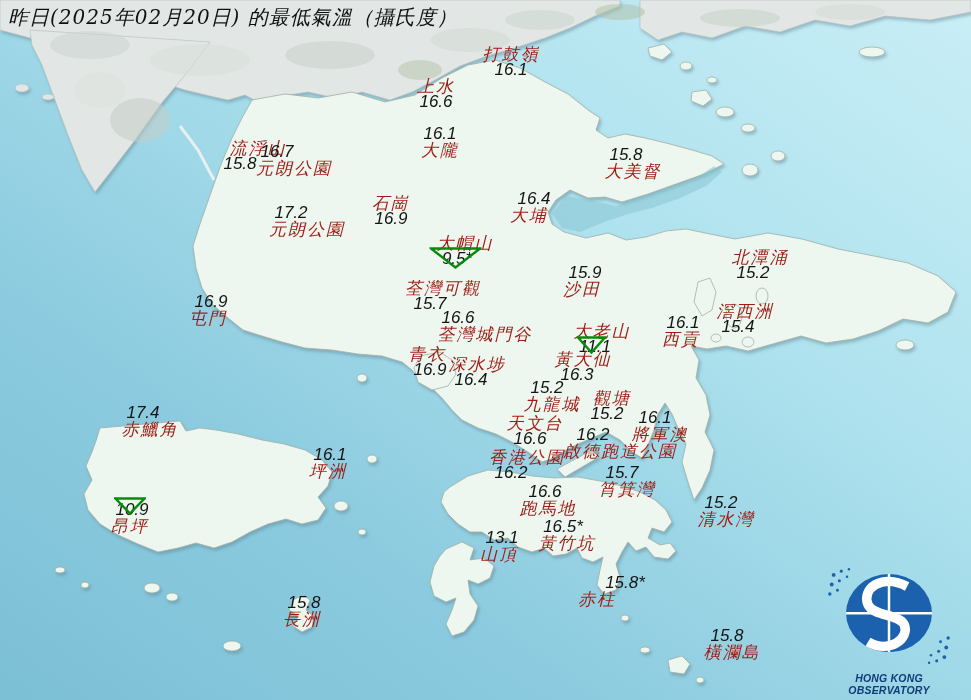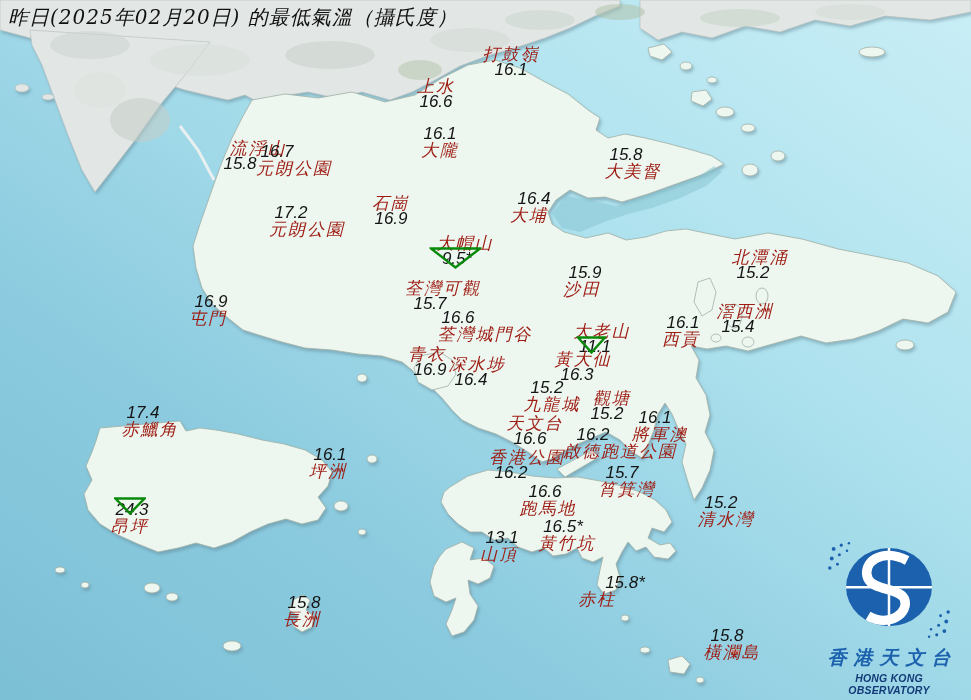--- a/index.html
+++ b/index.html
@@ -260,21 +260,21 @@
       </div>
       <div class="station" style="left: 150px; top: 405px;">
         <span class="s-val" style="left: -7px;">17.4</span>
         <span class="s-name">赤鱲角</span>
       </div>
       <div class="station" style="left: 328px; top: 447px;">
         <span class="s-val" style="left: 2px;">16.1</span>
         <span class="s-name">坪洲</span>
       </div>
       <div class="station" style="left: 130px; top: 502px;">
-        <span class="s-val" style="left: 2px;">24.3</span>
+        <span class="s-val" style="left: 2px;">10.9</span>
         <span class="s-name">昂坪</span>
         <svg class="tri" width="32" height="18" viewBox="0 0 32 18" style="margin-left: -16px; top: -5px;">
           <polygon points="1.5,1.5 30.5,1.5 16,16.5"></polygon>
         </svg>
       </div>
       <div class="station" style="left: 302px; top: 595px;">
         <span class="s-val" style="left: 2px;">15.8</span>
         <span class="s-name">長洲</span>
       </div>
       <div class="station" style="left: 597px; top: 575px;">
@@ -309,16 +309,15 @@
           <circle cx="118" cy="90" r="1.6"></circle>
           <circle cx="110" cy="94" r="1.3"></circle>
         <circle cx="128" cy="76" r="1.8"></circle>
           <circle cx="120" cy="80" r="1.5"></circle>
       </g>
       <ellipse cx="66" cy="50" rx="45" ry="41" fill="var(--c-logo-blue)"></ellipse>
       <line x1="21" y1="50" x2="111" y2="50" stroke="#ffffff" stroke-width="2.6"></line>
       <line x1="66" y1="9" x2="66" y2="91" stroke="#ffffff" stroke-width="2.6"></line>
       <path d="M85,22 C58,8 37,25 44,41 C50,54 76,50 82,62 C88,77 66,93 44,80" fill="none" stroke="#ffffff" stroke-width="10"></path>
     </svg>
-    <div class="logo-cn">香港天文台</div>
     <div class="logo-en">HONG KONG OBSERVATORY</div>
   </div>
 </div>
 
 </body></html>

